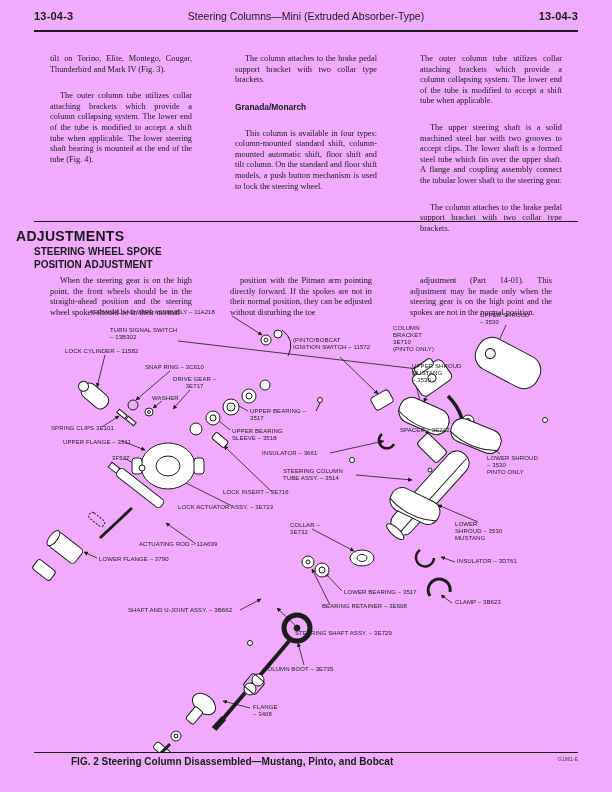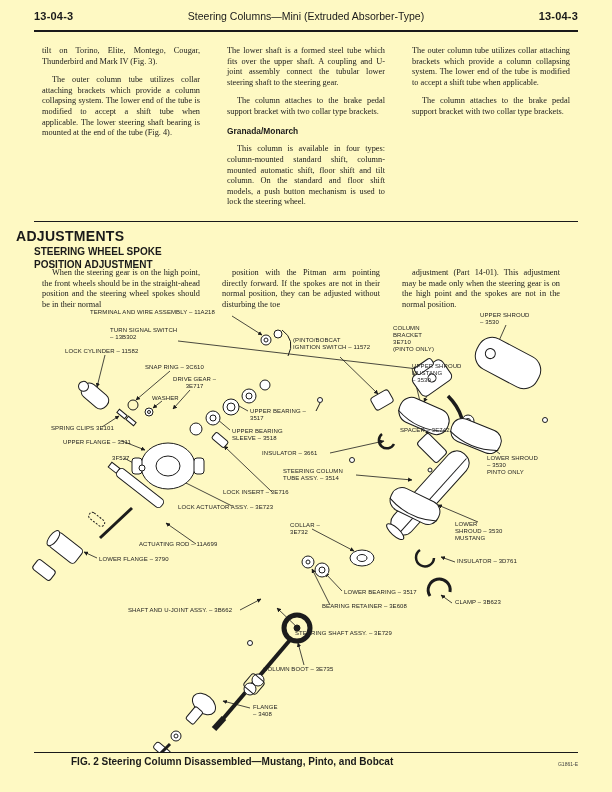--- a/index.html
+++ b/index.html
@@ -1,45 +1,45 @@
 <!DOCTYPE html>
 <html><head>
 <meta charset="utf-8">
 <style>
   html,body { margin:0; padding:0; }
   body { width:612px; height:792px; background:#e8e8e6; font-family:"Liberation Serif",serif; }
-  .page { position:relative; width:612px; height:792px; background:#fef9c3; color:#1a1a1a; overflow:hidden; }
+  .page { position:relative; width:612px; height:792px; background:#f0abfc; color:#1a1a1a; overflow:hidden; }
 
   .header { position:absolute; top:10px; left:34px; right:34px; display:flex; justify-content:space-between; align-items:baseline; }
   .pagenum { font-family:"Liberation Sans",sans-serif; font-weight:bold; font-size:11px; letter-spacing:.2px; }
   .htitle { font-family:"Liberation Sans",sans-serif; font-size:10.5px; }
   .rule1 { position:absolute; top:30px; left:34px; right:34px; border-top:2px solid #1a1a1a; }
   .rule2 { position:absolute; top:221px; left:34px; right:34px; border-top:1.5px solid #1a1a1a; }
   .rule3 { position:absolute; top:752px; left:34px; right:34px; border-top:1.5px solid #1a1a1a; }
 
   .cols { position:absolute; top:38px; left:34px; right:34px; display:flex; gap:11px; }
   .col { width:174px; font-size:8.3px; line-height:1.28; text-align:justify; }
-  .col p { margin:8px; text-indent:10px; }
+  .col p { margin:16px; text-indent:10px; }
   .col p.noindent { text-indent:0; }
   .inline-head { font-family:"Liberation Sans",sans-serif; font-weight:bold; font-size:8.4px; text-indent:0 !important; text-align:left; }
 
   .adj-title { position:absolute; top:228px; left:16px; font-family:"Liberation Sans",sans-serif; font-weight:bold; font-size:14px; letter-spacing:.3px; }
   .adj-sub { position:absolute; top:246px; left:34px; font-family:"Liberation Sans",sans-serif; font-weight:bold; font-size:10px; line-height:1.25; white-space:pre-line; }
   .adj-cols { position:absolute; top:260px; left:34px; right:34px; display:flex; gap:6px; }
   .adj-cols .col p { text-indent:10px; }
 
   .figure { position:absolute; top:308px; left:0; width:612px; height:444px; }
   .figure svg { position:absolute; left:0; top:0; }
   .lbl { position:absolute; font-family:"Liberation Sans",sans-serif; font-size:6px; line-height:1.18; white-space:pre-line; color:#222; letter-spacing:.1px; }
 
   .art { stroke:#1c1c1c; fill:#fff; stroke-width:1; }
   .art .nf { fill:none; }
   .ld { stroke:#1c1c1c; stroke-width:.8; fill:none; }
 
-  .caption-row { position:absolute; top:756px; left:34px; right:34px; display:flex; justify-content:space-between; align-items:flex-end;padding-left:37px; }
+  .caption-row { position:absolute; top:756px; left:34px; right:34px; display:flex; justify-content:space-between; align-items:flex-start;padding-left:37px; }
   .caption { font-family:"Liberation Sans",sans-serif; font-weight:bold; font-size:10px; }
   .plate { font-family:"Liberation Sans",sans-serif; font-size:5px; color:#444; }
 </style>
 </head>
 <body>
 
 <div class="page">
 
   <div class="header">
     <span class="pagenum">13-04-3</span>
@@ -47,27 +47,27 @@
     <span class="pagenum">13-04-3</span>
   </div>
   <div class="rule1"></div>
 
   <div class="cols">
     <div class="col">
       <p class="noindent">tilt on Torino, Elite, Montego, Cougar, Thunderbird and Mark IV (Fig. 3).</p>
       <p>The outer column tube utilizes collar attaching brackets which provide a column collapsing system. The lower end of the tube is modified to accept a shift tube when applicable. The lower steering shaft bearing is mounted at the end of the tube (Fig. 4).</p>
     </div>
     <div class="col">
-      <p class="noindent">The lower shaft is a formed steel tube which fits over the upper shaft. A coupling and U-joint assembly connect the tubular lower steering shaft to the steering gear.</p>
       <p>The column attaches to the brake pedal support bracket with two collar type brackets.</p>
       <p class="inline-head">Granada/Monarch</p>
       <p>This column is available in four types: column-mounted standard shift, column-mounted automatic shift, floor shift and tilt column. On the standard and floor shift models, a push button mechanism is used to lock the steering wheel.</p>
     </div>
     <div class="col">
       <p class="noindent">The outer column tube utilizes collar attaching brackets which provide a column collapsing system. The lower end of the tube is modified to accept a shift tube when applicable.</p>
+      <p>The upper steering shaft is a solid machined steel bar with two grooves to accept clips. The lower shaft is a formed steel tube which fits over the upper shaft. A flange and coupling assembly connect the tubular lower shaft to the steering gear.</p>
       <p>The column attaches to the brake pedal support bracket with two collar type brackets.</p>
     </div>
   </div>
 
   <div class="rule2"></div>
 
   <div class="adj-title">ADJUSTMENTS</div>
   <div class="adj-sub">STEERING WHEEL SPOKE
 POSITION ADJUSTMENT</div>
 

